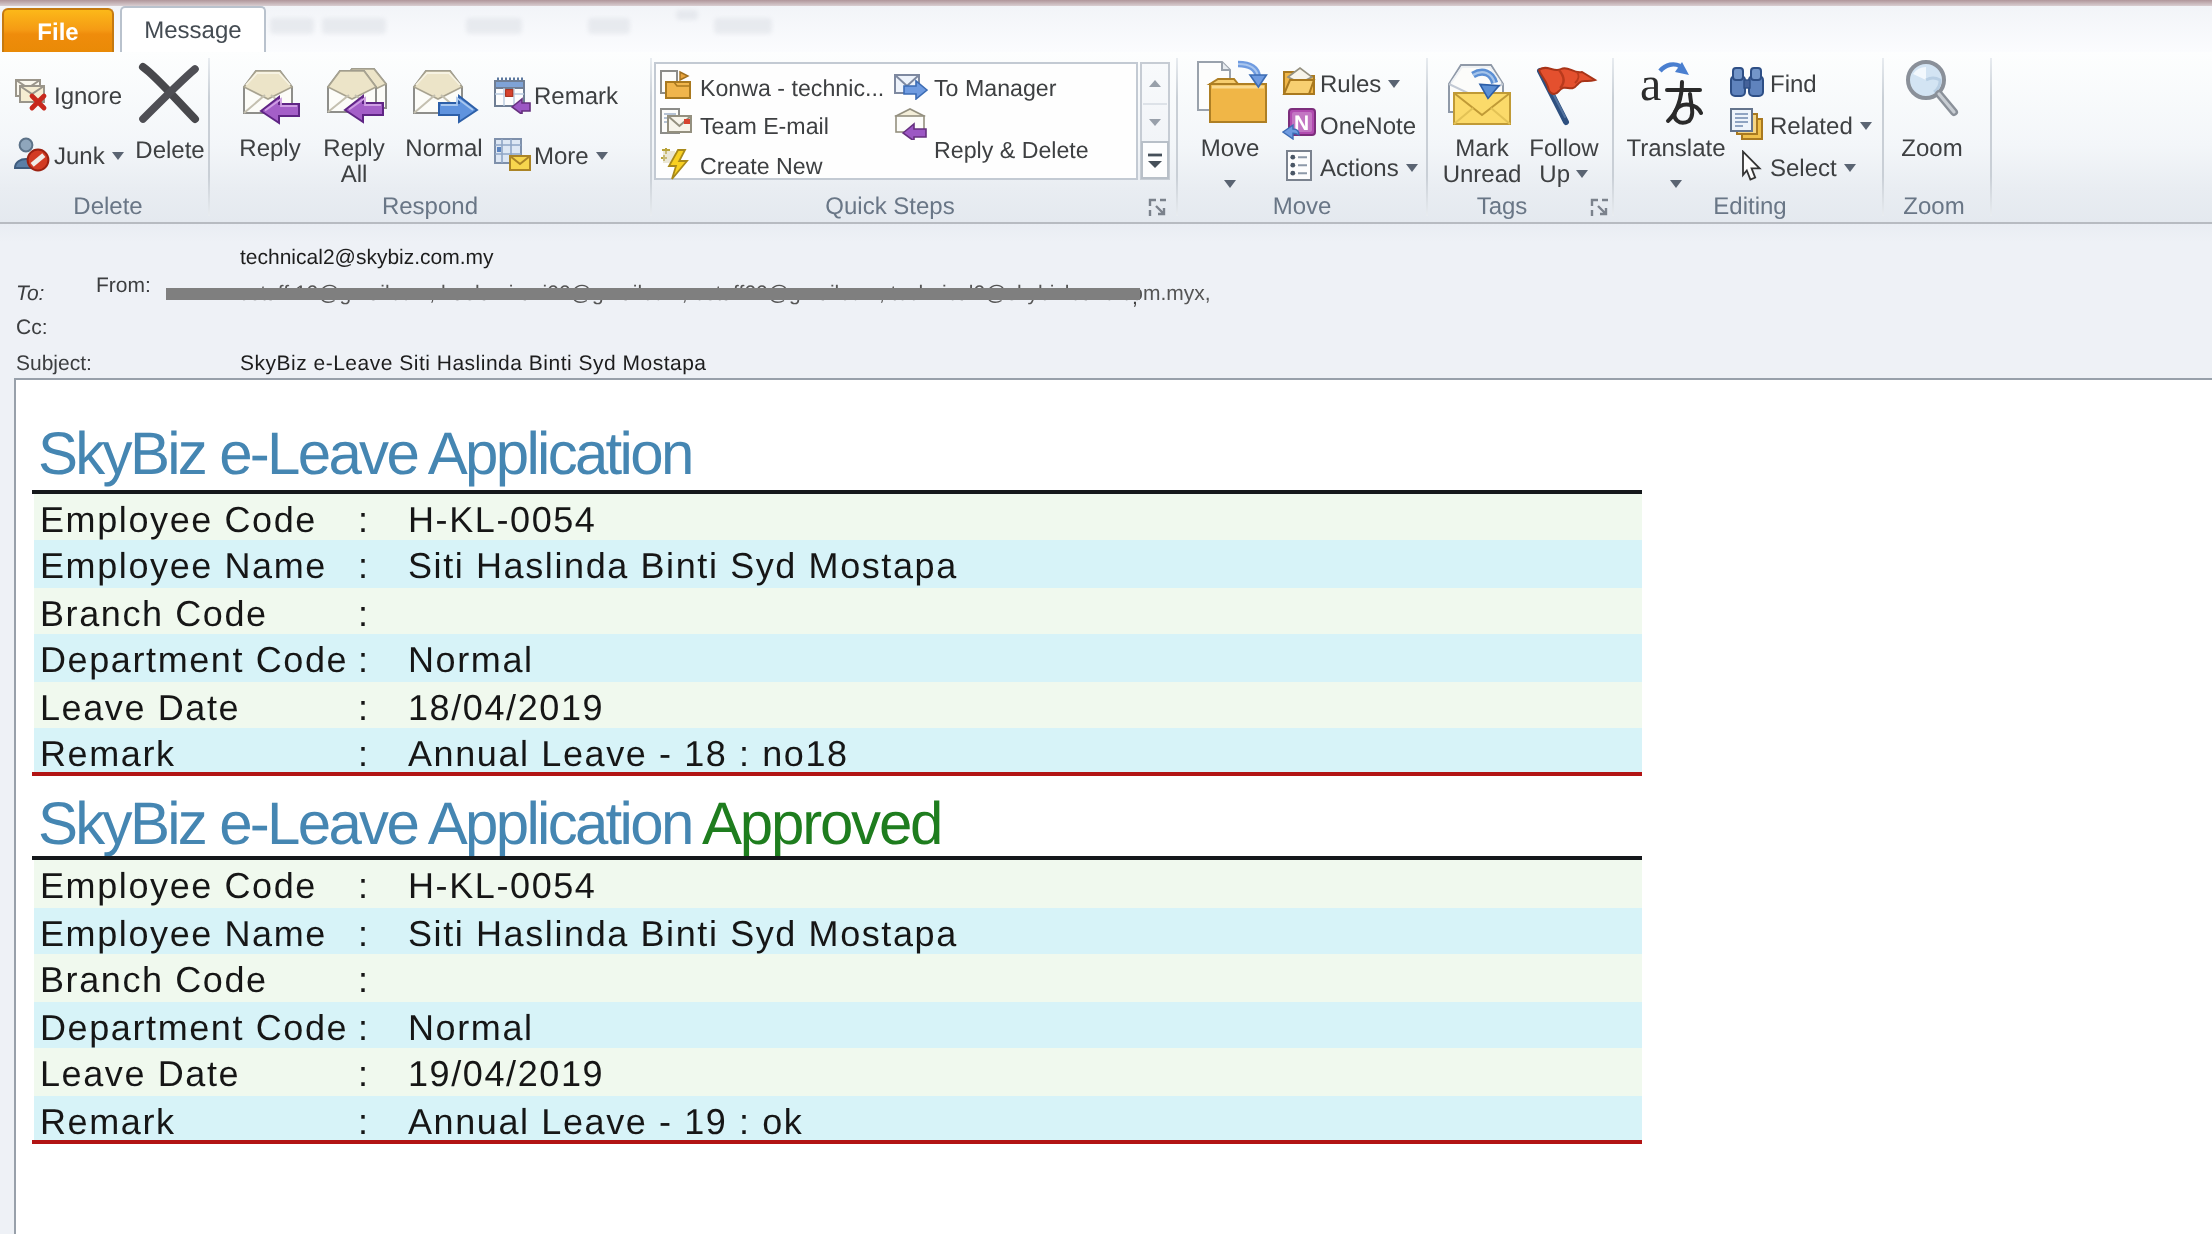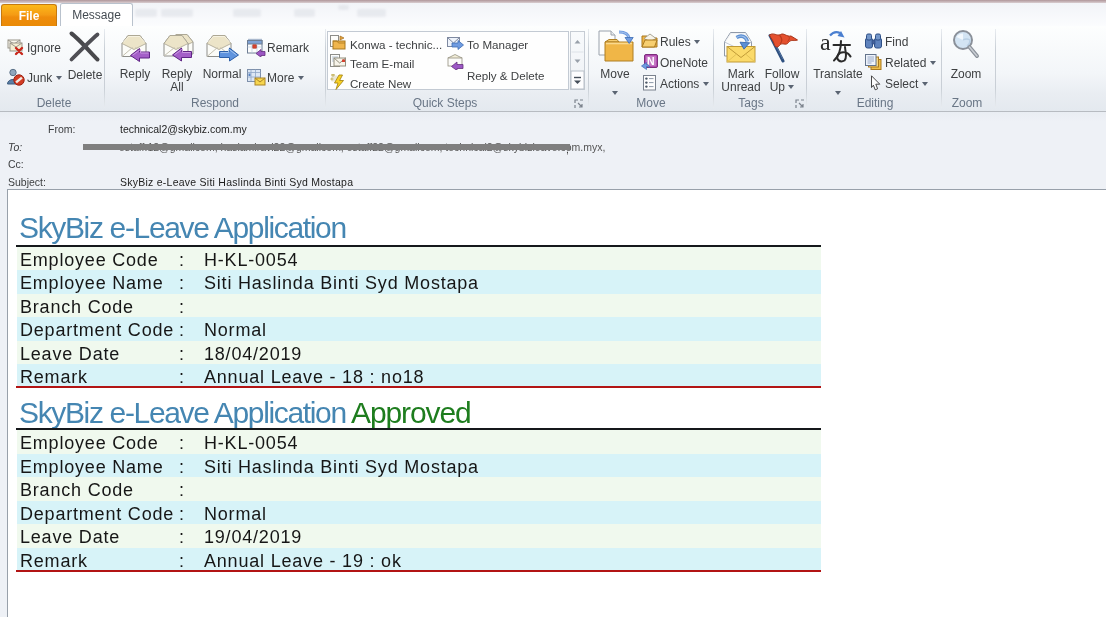--- a/index.html
+++ b/index.html
@@ -308,21 +308,21 @@
   <svg class="abs" style="left:574px;top:99px;" width="10" height="10" viewBox="0 0 10 10">
     <path d="M1 4 V1 H4 M6 1 H9 M1 6 V9" stroke="#7b828c" stroke-width="1.2" fill="none"></path>
     <path d="M4 4 L8 8 M8 5 V8 H5" stroke="#7b828c" stroke-width="1.2" fill="none"></path>
   </svg>
   <svg class="abs" style="left:795px;top:99px;" width="10" height="10" viewBox="0 0 10 10">
     <path d="M1 4 V1 H4 M6 1 H9 M1 6 V9" stroke="#7b828c" stroke-width="1.2" fill="none"></path>
     <path d="M4 4 L8 8 M8 5 V8 H5" stroke="#7b828c" stroke-width="1.2" fill="none"></path>
   </svg>
 
   <div id="hdrpane" class="abs"></div>
-  <div class="abs hlab" style="left:8px;top:123px;padding-left:40px;">From:</div>
+  <div class="abs hlab" style="left:8px;top:137px;padding-left:40px;">From:</div>
   <div class="abs hval" style="left:84px;top:123px;">technical2@skybiz.com.my</div>
   <div class="abs hlab" style="left:8px;top:140.5px;font-style:italic;">To:</div>
   <div class="abs hval" style="left:83px;top:141px;width:489px;overflow:hidden;color:#555;white-space:nowrap;">estaff.12@gmailcom, haslamiravi22@gmailcom, estaff22@gmailcom, technical2@skybizleave.com.myx, m</div>
   <div class="abs" style="left:83px;top:143.5px;width:487px;height:6px;background:#7f7f7f;"></div>
   <div class="abs" style="left:566px;top:142.5px;font-size:10.5px;color:#3c3c3c;">,</div>
   <div class="abs hlab" style="left:8px;top:158px;">Cc:</div>
   <div class="abs hlab" style="left:8px;top:175.5px;">Subject:</div>
   <div class="abs hval" style="left:84px;top:175.5px;letter-spacing:0.25px;">SkyBiz e-Leave Siti Haslinda Binti Syd Mostapa</div>
 
   <div id="leftgut" class="abs"></div>

